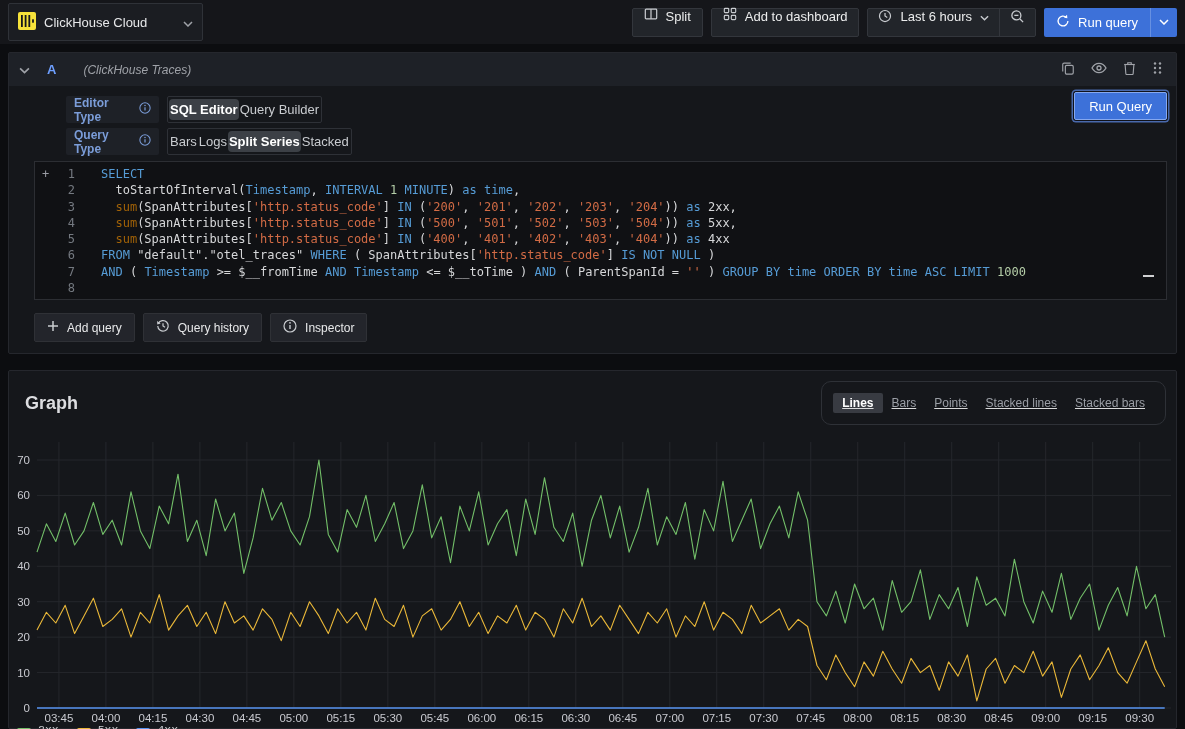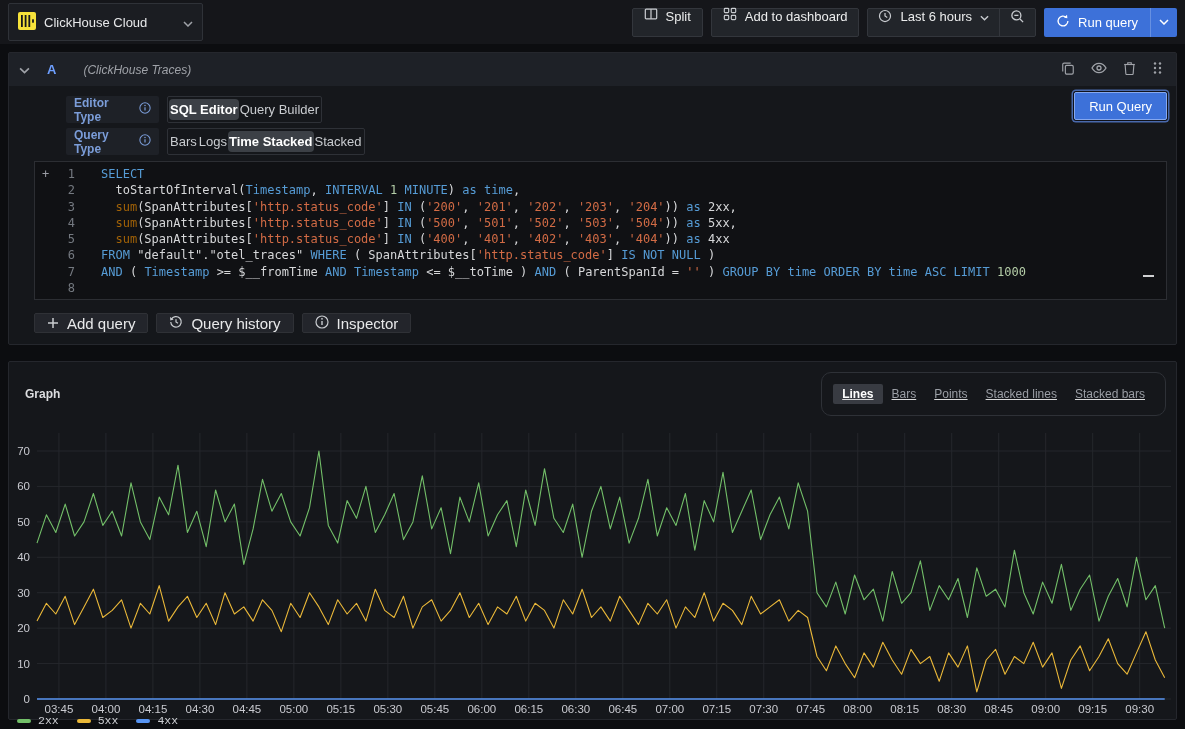--- a/index.html
+++ b/index.html
@@ -81,29 +81,29 @@
   .sql-code { padding-left:26px; white-space:pre; }
   .tk-kw  { color:#569cd6; }
   .tk-fn  { color:#a16207; }
   .tk-str { color:#d26b45; }
   .tk-num { color:#b5cea8; }
   .tk-id  { color:#d6d7d9; }
   .sql-cursor { position:absolute; right:12px; top:113px; width:11px; height:2px; background:#cfd0d2; }
   
   .actions-row { display:flex; gap:8px; margin-top:13px; }
   .act-btn {
-    height:20px; background:#23252b; border:1px solid #2f3136; border-radius:2px;
+    height:29px; background:#23252b; border:1px solid #2f3136; border-radius:2px;
     display:flex; align-items:center; gap:8px; padding:0 12px; color:#e8e9ea;
-    font-weight:500; font-size:15px; cursor:pointer;
+    font-weight:500; font-size:12px; cursor:pointer;
   }
   
   .graph-panel { margin-top:16px; height:359px; position:relative; }
   .graph-header { display:flex; align-items:center; justify-content:space-between;
     padding:10px 10px 0 16px; }
-  .graph-title { font-size:12px; font-weight:700; color:#dcdde0; }
+  .graph-title { font-size:18px; font-weight:700; color:#dcdde0; }
   .mode-group { display:flex; align-items:center; border:1px solid #2e3137; border-radius:10px;
     padding:11px;text-decoration:underline; }
   .mode-opt { padding:3px 9px; font-size:12px; color:#9a9ea5; border-radius:2px; cursor:pointer;
     white-space:nowrap; }
   .mode-opt.sel { background:#383b42; color:#fff; font-weight:700; }
   .chart-wrap { margin:1px 0 0 6px; }
   .legend { display:flex; align-items:center; gap:18px; margin:-8px 0 0 8px;font-family:Liberation Mono, monospace; }
   .legend-item { display:flex; align-items:center; gap:7px; cursor:pointer; }
   .legend-swatch { width:14px; height:4px; border-radius:2px; }
   .legend-label { font-size:11.5px; color:#ccced2; }
@@ -266,21 +266,21 @@
           <svg width="12" height="12" viewBox="0 0 14 14">
               <circle cx="7" cy="7" r="6" fill="none" stroke="#7b9dd9" stroke-width="1.2"></circle>
               <line x1="7" y1="6" x2="7" y2="10" stroke="#7b9dd9" stroke-width="1.4"></line>
               <circle cx="7" cy="4" r="0.9" fill="#7b9dd9"></circle>
             </svg>
         </span>
       </div>
       <div class="toggle-group" id="query-type-group">
           <div class="toggle-opt">Bars</div>
           <div class="toggle-opt">Logs</div>
-          <div class="toggle-opt sel">Time Stacked</div>
+          <div class="toggle-opt sel">Split Series</div>
           <div class="toggle-opt">Stacked</div>
         </div>
     </div>
 
     <div class="sql-editor" id="sql-editor">
       <div class="sql-cursor"></div>
     <div class="sql-line"><span class="sql-gutter"><span class="sql-plus">+</span><span class="sql-lnum">1</span></span><span class="sql-code"><span class="tk-kw">SELECT</span></span></div>
         <div class="sql-line"><span class="sql-gutter"><span class="sql-plus"> </span><span class="sql-lnum">2</span></span><span class="sql-code"><span class="tk-id">  toStartOfInterval(</span><span class="tk-kw">Timestamp</span><span class="tk-id">, </span><span class="tk-kw">INTERVAL</span><span class="tk-id"> </span><span class="tk-num">1</span><span class="tk-id"> </span><span class="tk-kw">MINUTE</span><span class="tk-id">) </span><span class="tk-kw">as</span><span class="tk-id"> </span><span class="tk-kw">time</span><span class="tk-id">,</span></span></div>
         <div class="sql-line"><span class="sql-gutter"><span class="sql-plus"> </span><span class="sql-lnum">3</span></span><span class="sql-code"><span class="tk-id">  </span><span class="tk-fn">sum</span><span class="tk-id">(SpanAttributes[</span><span class="tk-str">'http.status_code'</span><span class="tk-id">] </span><span class="tk-kw">IN</span><span class="tk-id"> (</span><span class="tk-str">'200'</span><span class="tk-id">, </span><span class="tk-str">'201'</span><span class="tk-id">, </span><span class="tk-str">'202'</span><span class="tk-id">, </span><span class="tk-str">'203'</span><span class="tk-id">, </span><span class="tk-str">'204'</span><span class="tk-id">)) </span><span class="tk-kw">as</span><span class="tk-id"> 2xx,</span></span></div>
         <div class="sql-line"><span class="sql-gutter"><span class="sql-plus"> </span><span class="sql-lnum">4</span></span><span class="sql-code"><span class="tk-id">  </span><span class="tk-fn">sum</span><span class="tk-id">(SpanAttributes[</span><span class="tk-str">'http.status_code'</span><span class="tk-id">] </span><span class="tk-kw">IN</span><span class="tk-id"> (</span><span class="tk-str">'500'</span><span class="tk-id">, </span><span class="tk-str">'501'</span><span class="tk-id">, </span><span class="tk-str">'502'</span><span class="tk-id">, </span><span class="tk-str">'503'</span><span class="tk-id">, </span><span class="tk-str">'504'</span><span class="tk-id">)) </span><span class="tk-kw">as</span><span class="tk-id"> 5xx,</span></span></div>

